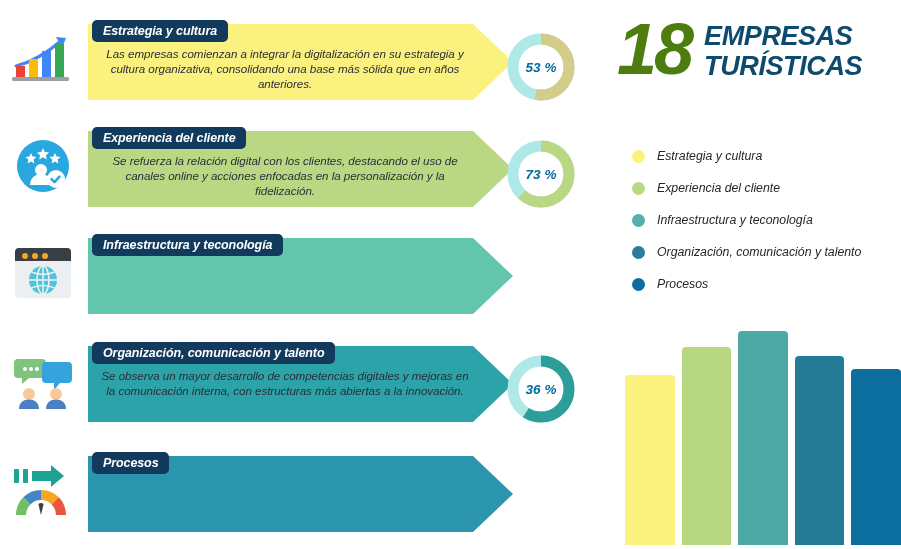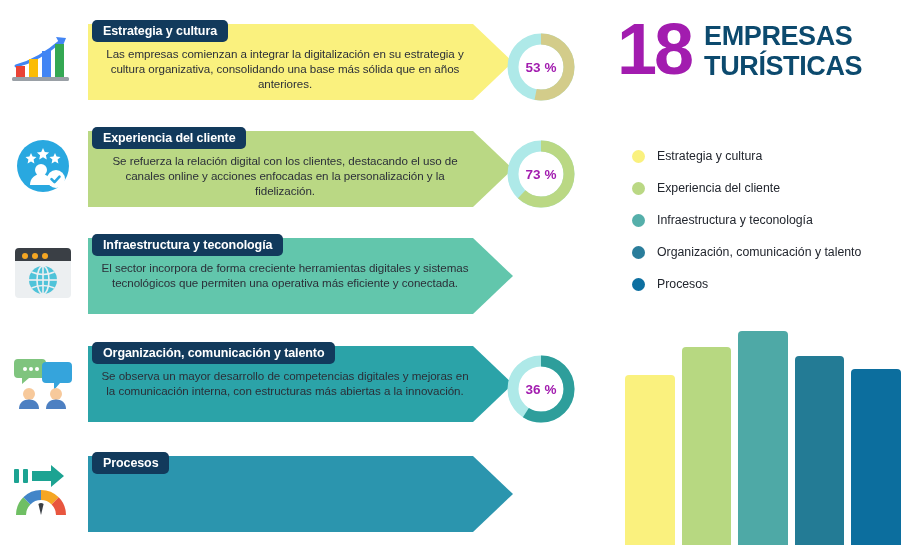--- a/index.html
+++ b/index.html
@@ -1,21 +1,21 @@
 <!DOCTYPE html>
 <html><head>
 <meta charset="utf-8">
 <style>
   html,body{margin:0;padding:0;}
   body{
     width:901px;height:549px;overflow:hidden;background:#ffffff;
     font-family:"Liberation Sans",sans-serif;
     -webkit-font-smoothing:antialiased;
   }
-  .page{position:relative;width:901px;height:549px;}
+  .page{position:relative;width:901px;height:549px;font-style:italic;}
 
   
   .rows{position:absolute;left:0;top:0;width:610px;height:549px;}
   .row{position:absolute;left:0;width:610px;height:107px;}
   .row0{top:8px}.row1{top:115px}.row2{top:222px}.row3{top:330px}.row4{top:440px}
 
   .icon-box{position:absolute;left:6px;top:14px;width:74px;height:74px;
             display:flex;align-items:center;justify-content:center;}
   .icon-box svg{display:block;}
 
@@ -28,27 +28,27 @@
   .pill span{color:#ffffff;font-size:12.5px;font-weight:bold;white-space:nowrap;
              letter-spacing:-0.1px;}
 
   .desc{position:absolute;left:100px;top:38px;width:370px;z-index:3;
         color:#2b2f38;font-size:11.6px;line-height:15.2px;letter-spacing:-0.05px;text-align:center;}
 
   .donut{position:absolute;left:505px;top:23px;width:72px;height:72px;z-index:5;}
   .donut svg{display:block;}
   .donut .pct{position:absolute;left:0;top:0;width:72px;height:72px;
               display:flex;align-items:center;justify-content:center;
-              font-size:13.5px;font-weight:bold;color:#a21caf;}
+              font-size:13.5px;font-weight:bold;color:#0369a1;}
 
   
   .right{position:absolute;left:612px;top:0;width:289px;height:549px;}
 
   .headline{position:absolute;left:5px;top:16px;display:flex;align-items:flex-start;}
-  .big-num{font-size:72px;font-weight:bold;color:#a21caf;line-height:0.92;
+  .big-num{font-size:72px;font-weight:bold;color:#4d7c0f;line-height:0.92;
            letter-spacing:-3px;}
   .head-words{margin-left:13px;margin-top:5px;font-size:27px;font-weight:bold;
               color:#0c4a6e;line-height:1.12;letter-spacing:-0.4px;}
 
   .legend{position:absolute;left:20px;top:140px;width:269px;}
   .legend-item{display:flex;align-items:center;height:32px;}
   .legend-dot{width:13px;height:13px;border-radius:50%;flex:0 0 auto;}
   .legend-label{margin-left:12px;font-size:12.3px;color:#22262e;white-space:nowrap;}
 
   .bars{position:absolute;left:13px;bottom:4px;width:276px;height:240px;
@@ -136,21 +136,20 @@
             <path d="M18.5 42 q11.5 -5 23 0"></path>
           </g>
         </svg>
       </div>
       <div class="band-wrap">
         <div class="band" style="background: rgb(98, 198, 172);"></div>
       </div>
       <div class="pill">
         <span>Infraestructura y teconología</span>
       </div>
-      <div class="desc">El sector incorpora de forma creciente herramientas digitales y sistemas tecnológicos que permiten una operativa más eficiente y conectada.</div>
     </div>
 
     <div class="row row3">
       <div class="icon-box">
         <svg width="62" height="56" viewBox="0 0 62 56">
           <path d="M6 6 h24 a4 4 0 0 1 4 4 v11 a4 4 0 0 1 -4 4 h-13 l-7 6 v-6 h-4 a4 4 0 0 1 -4 -4 v-11 a4 4 0 0 1 4 -4 z" fill="#7FC47E"></path>
           <circle cx="13" cy="16" r="2" fill="#fff"></circle>
             <circle cx="19" cy="16" r="2" fill="#fff"></circle>
             <circle cx="25" cy="16" r="2" fill="#fff"></circle>
           <path d="M34 9 h22 a4 4 0 0 1 4 4 v13 a4 4 0 0 1 -4 4 h-8 l-6 7 v-7 h-8 a4 4 0 0 1 -4 -4 v-13 a4 4 0 0 1 4 -4 z" fill="#35A4DC"></path>

